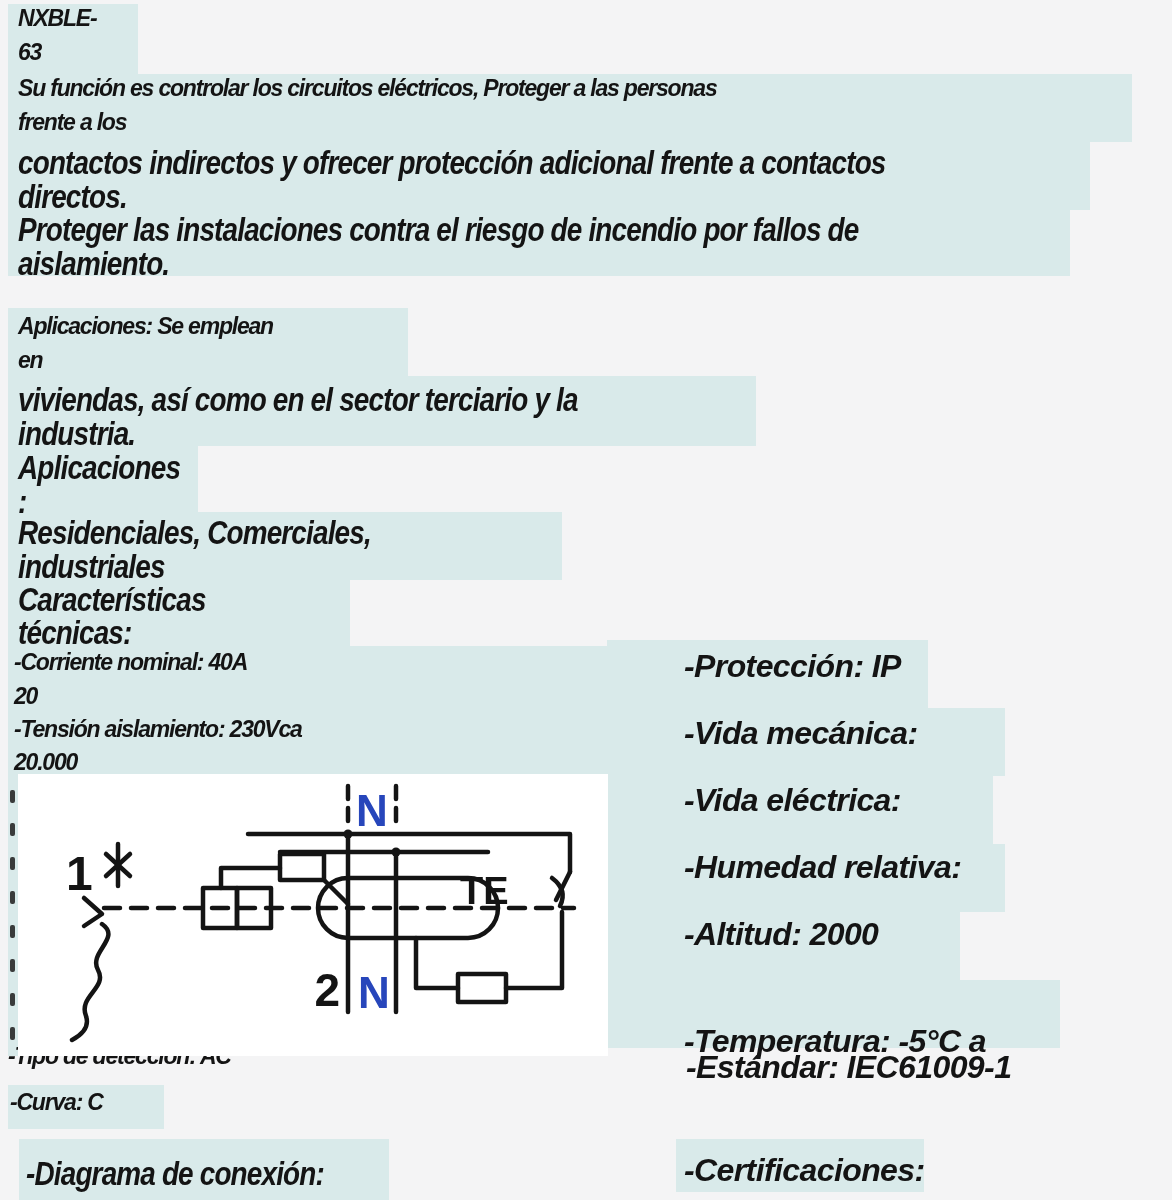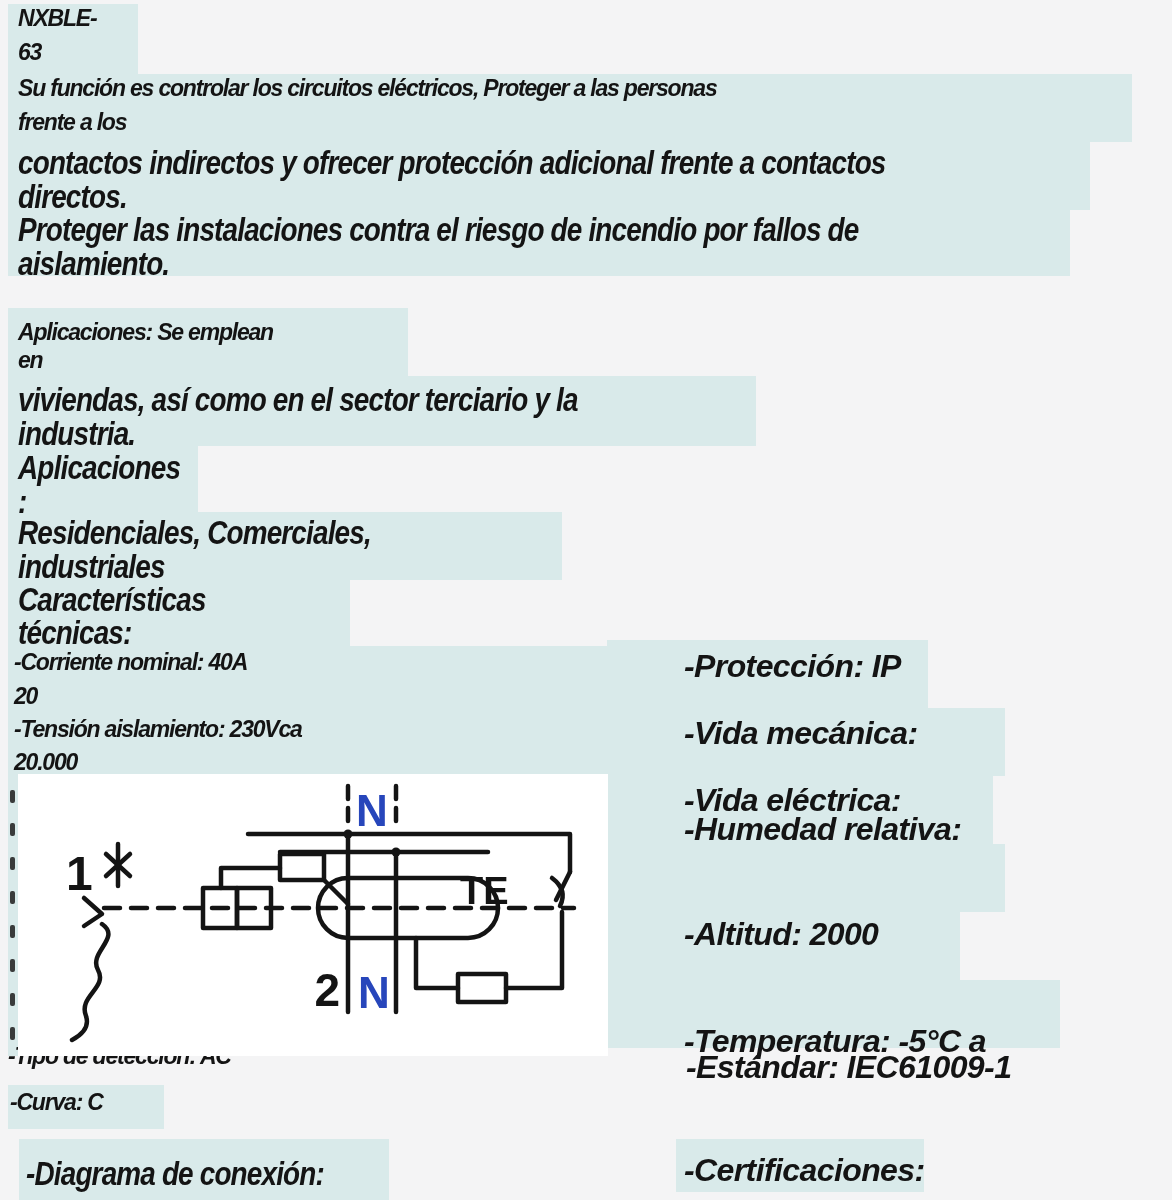--- a/index.html
+++ b/index.html
@@ -59,21 +59,21 @@
 <div class="ln w" style="left:18px;top:6px;">NXBLE-</div>
 <div class="ln w" style="left:18px;top:40px;">63</div>
 
 <div class="ln w" style="left:18px;top:76px;">Su función es controlar los circuitos eléctricos, Proteger a las personas</div>
 <div class="ln w" style="left:18px;top:110px;">frente a los</div>
 <div class="ln n" style="left:18px;top:145px;">contactos indirectos y ofrecer protección adicional frente a contactos</div>
 <div class="ln n" style="left:18px;top:179px;">directos.</div>
 <div class="ln n" style="left:18px;top:212px;">Proteger las instalaciones contra el riesgo de incendio por fallos de</div>
 <div class="ln n" style="left:18px;top:246px;">aislamiento.</div>
 
-<div class="ln w" style="left:18px;top:314px;margin-top:6px;">Aplicaciones: Se emplean</div>
+<div class="ln w" style="left:18px;top:314px;">Aplicaciones: Se emplean</div>
 <div class="ln w" style="left:18px;top:348px;">en</div>
 <div class="ln n" style="left:18px;top:382px;">viviendas, así como en el sector terciario y la</div>
 <div class="ln n" style="left:18px;top:416px;">industria.</div>
 <div class="ln n" style="left:18px;top:450px;">Aplicaciones</div>
 <div class="ln n" style="left:18px;top:484px;">:</div>
 <div class="ln n" style="left:18px;top:515px;">Residenciales, Comerciales,</div>
 <div class="ln n" style="left:18px;top:549px;">industriales</div>
 <div class="ln n" style="left:18px;top:582px;">Características</div>
 <div class="ln n" style="left:18px;top:615px;">técnicas:</div>
 
@@ -91,21 +91,21 @@
 <div class="frag" style="top:993px;"></div>
 <div class="frag" style="top:1027px;"></div>
 
 <div class="ln w" style="left:8px;top:1044px;">-Tipo de detección: AC</div>
 <div class="ln w" style="left:10px;top:1090px;">-Curva: C</div>
 <div class="ln n" style="left:26px;top:1156px;">-Diagrama de conexión:</div>
 
 <div class="ln w rb" style="left:684px;top:650px;font-style:italic;">-Protección: IP</div>
 <div class="ln w rb" style="left:684px;top:717px;">-Vida mecánica:</div>
 <div class="ln w rb" style="left:684px;top:784px;">-Vida eléctrica:</div>
-<div class="ln w rb" style="left:684px;top:813px;">-Humedad relativa:</div>
+<div class="ln w rb" style="left:684px;top:851px;">-Humedad relativa:</div>
 <div class="ln w rb" style="left:684px;top:918px;">-Altitud: 2000</div>
 <div class="ln w rb" style="left:684px;top:985px;margin-top:40px;">-Temperatura: -5°C a</div>
 <div class="ln w rb" style="left:686px;top:1051px;">-Estándar: IEC61009-1</div>
 <div class="ln w rb" style="left:684px;top:1154px;">-Certificaciones:</div>
 
 <div class="imgbox">
   <svg width="590" height="282" viewBox="0 0 590 282" fill="none" stroke="#141414" stroke-width="4.5" stroke-linecap="round" stroke-linejoin="round">
 
     <line x1="330" y1="12" x2="330" y2="54" stroke-dasharray="13 9"></line>
     <line x1="378" y1="12" x2="378" y2="54" stroke-dasharray="13 9"></line>

